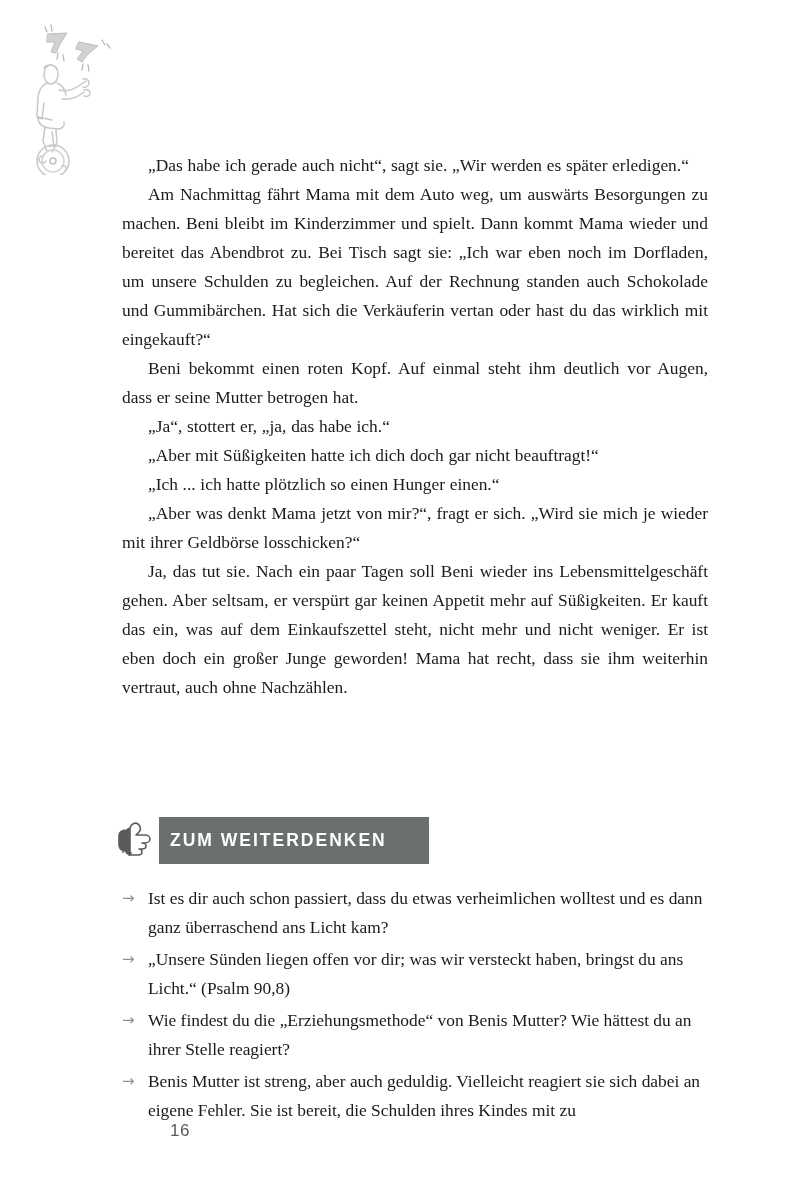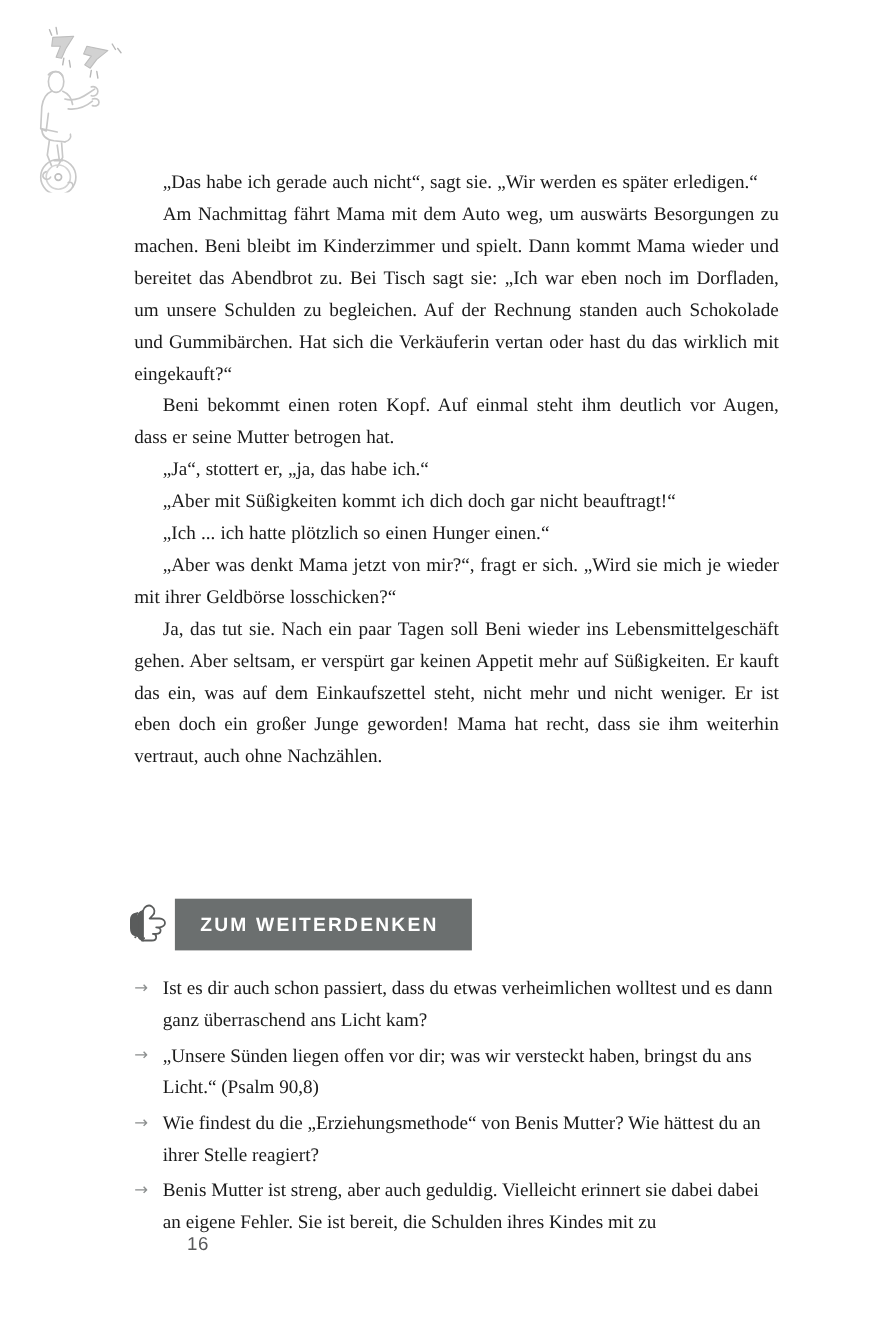--- a/index.html
+++ b/index.html
@@ -70,21 +70,21 @@
     background: #6b6f6f;
     display: flex;
     align-items: center;
   }
   #section-banner-label {
     color: #ffffff;
     font-family: "Liberation Sans", "DejaVu Sans", sans-serif;
     font-size: 17.5px;
     font-weight: 600;
     letter-spacing: 2.0px;
-    padding-left: 23px;
+    padding-left: 11px;
     white-space: nowrap;
   }
 
   
   #question-list {
     position: absolute;
     left: 122px;
     top: 884px;
     width: 586px;
     list-style: none;
@@ -171,21 +171,21 @@
     <path d="M16 136 c-3 1 -4 4 -2 6 c2 2 5 1 6 -1"></path>
     <path d="M36 146 c3 -1 5 1 4 4"></path>
   </svg>
 </div>
 
 <div id="page-body">
   <p class="para">„Das habe ich gerade auch nicht“, sagt sie. „Wir werden es später erledigen.“</p>
   <p class="para">Am Nachmittag fährt Mama mit dem Auto weg, um auswärts Besorgungen zu machen. Beni bleibt im Kinderzimmer und spielt. Dann kommt Mama wieder und bereitet das Abendbrot zu. Bei Tisch sagt sie: „Ich war eben noch im Dorfladen, um unsere Schulden zu begleichen. Auf der Rechnung standen auch Schokolade und Gummibärchen. Hat sich die Verkäuferin vertan oder hast du das wirklich mit eingekauft?“</p>
   <p class="para">Beni bekommt einen roten Kopf. Auf einmal steht ihm deutlich vor Augen, dass er seine Mutter betrogen hat.</p>
   <p class="para">„Ja“, stottert er, „ja, das habe ich.“</p>
-  <p class="para">„Aber mit Süßigkeiten kommt ich dich doch gar nicht beauftragt!“</p>
+  <p class="para">„Aber mit Süßigkeiten hatte ich dich doch gar nicht beauftragt!“</p>
   <p class="para">„Ich ... ich hatte plötzlich so einen Hunger einen.“</p>
   <p class="para">„Aber was denkt Mama jetzt von mir?“, fragt er sich. „Wird sie mich je wieder mit ihrer Geldbörse losschicken?“</p>
   <p class="para">Ja, das tut sie. Nach ein paar Tagen soll Beni wieder ins Lebensmittelgeschäft gehen. Aber seltsam, er verspürt gar keinen Appetit mehr auf Süßigkeiten. Er kauft das ein, was auf dem Einkaufszettel steht, nicht mehr und nicht weniger. Er ist eben doch ein großer Junge geworden! Mama hat recht, dass sie ihm weiterhin vertraut, auch ohne Nachzählen.</p>
 </div>
 
 <div id="section-heading">
   <div id="pointing-hand-icon">
     <svg width="40" height="38" viewBox="0 0 40 38" xmlns="http://www.w3.org/2000/svg" fill="none" stroke="#5a5c5c" stroke-width="1.6" stroke-linejoin="round" stroke-linecap="round">
 
       <path d="M16 9 c1 -4 5 -6 8 -4 c3 2 3 6 1 8 l-3 3 l9 0 c3 0 5 2 5 4 c0 2 -2 4 -5 4 l-3 0
@@ -212,17 +212,17 @@
   <li class="question-item">
     <span class="arrow-bullet">→</span>
     <span>„Unsere Sünden liegen offen vor dir; was wir versteckt haben, bringst du ans Licht.“ (Psalm 90,8)</span>
   </li>
   <li class="question-item">
     <span class="arrow-bullet">→</span>
     <span>Wie findest du die „Erziehungsmethode“ von Benis Mutter? Wie hättest du an ihrer Stelle reagiert?</span>
   </li>
   <li class="question-item">
     <span class="arrow-bullet">→</span>
-    <span>Benis Mutter ist streng, aber auch geduldig. Vielleicht erinnert sie dabei dabei an eigene Fehler. Sie ist bereit, die Schulden ihres Kindes mit zu</span>
+    <span>Benis Mutter ist streng, aber auch geduldig. Vielleicht reagiert sie sich dabei an eigene Fehler. Sie ist bereit, die Schulden ihres Kindes mit zu</span>
   </li>
 </ul>
 
 <div id="page-number">16</div>
 
 </body></html>

